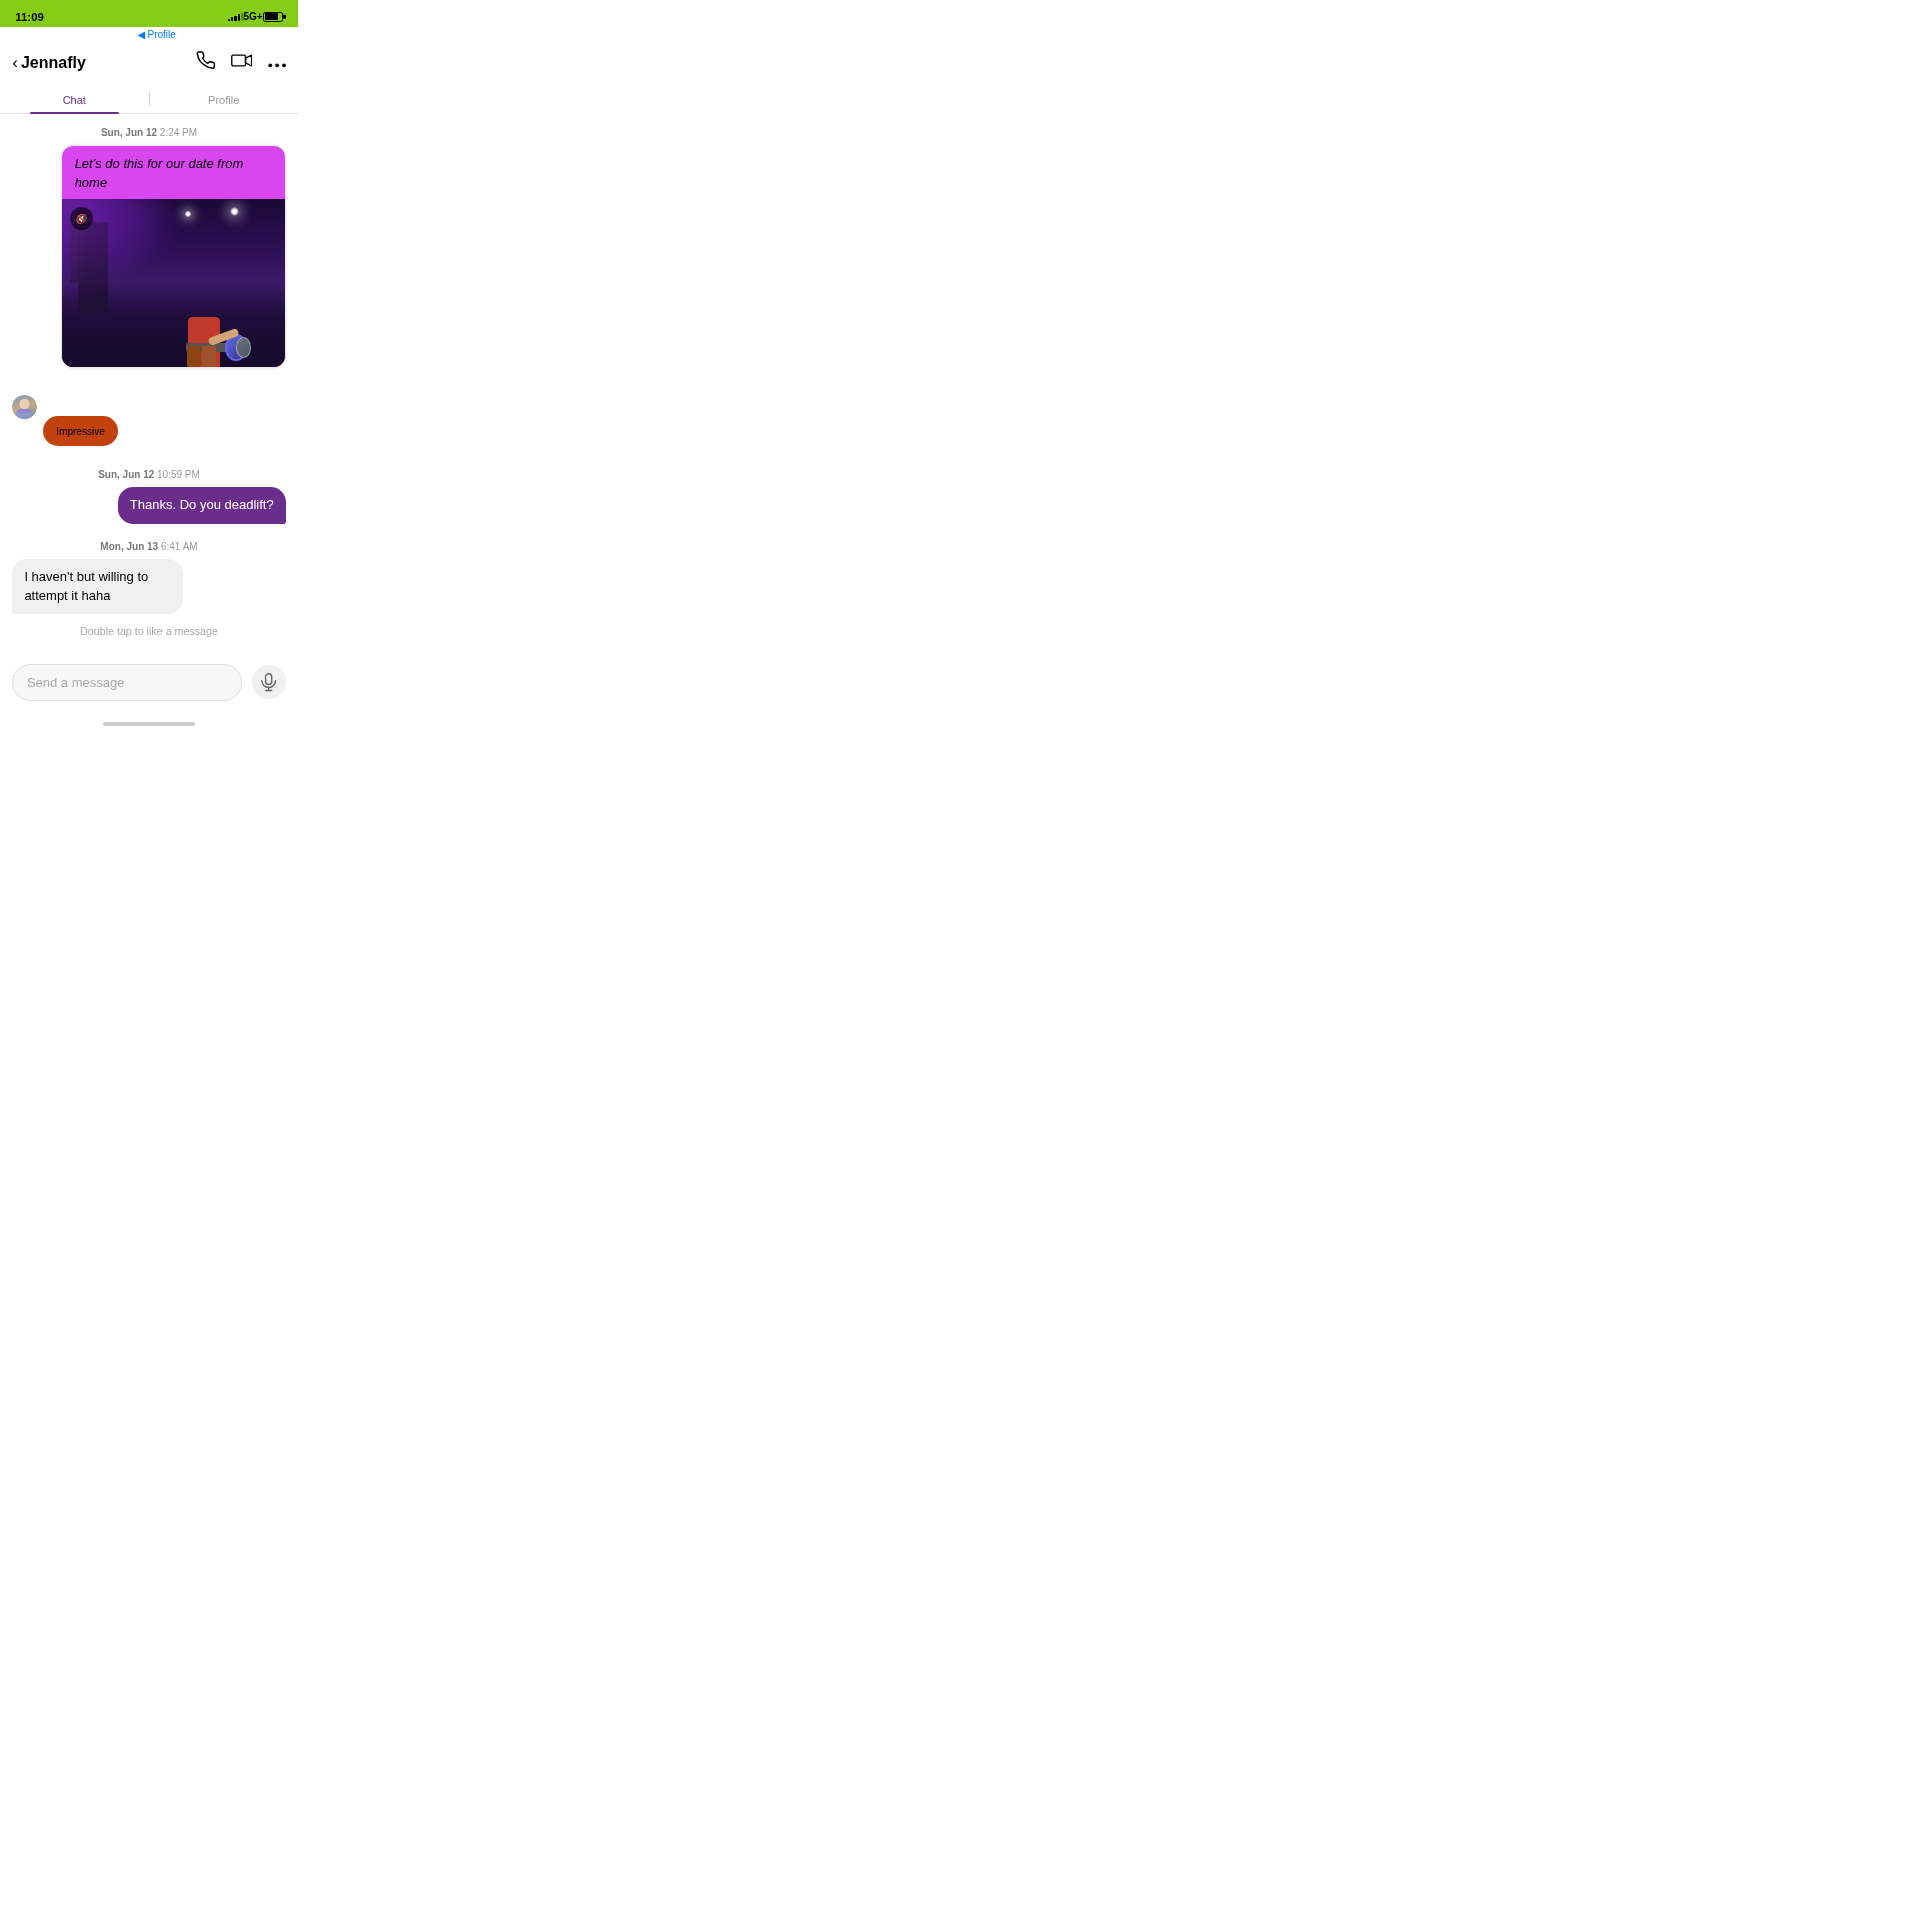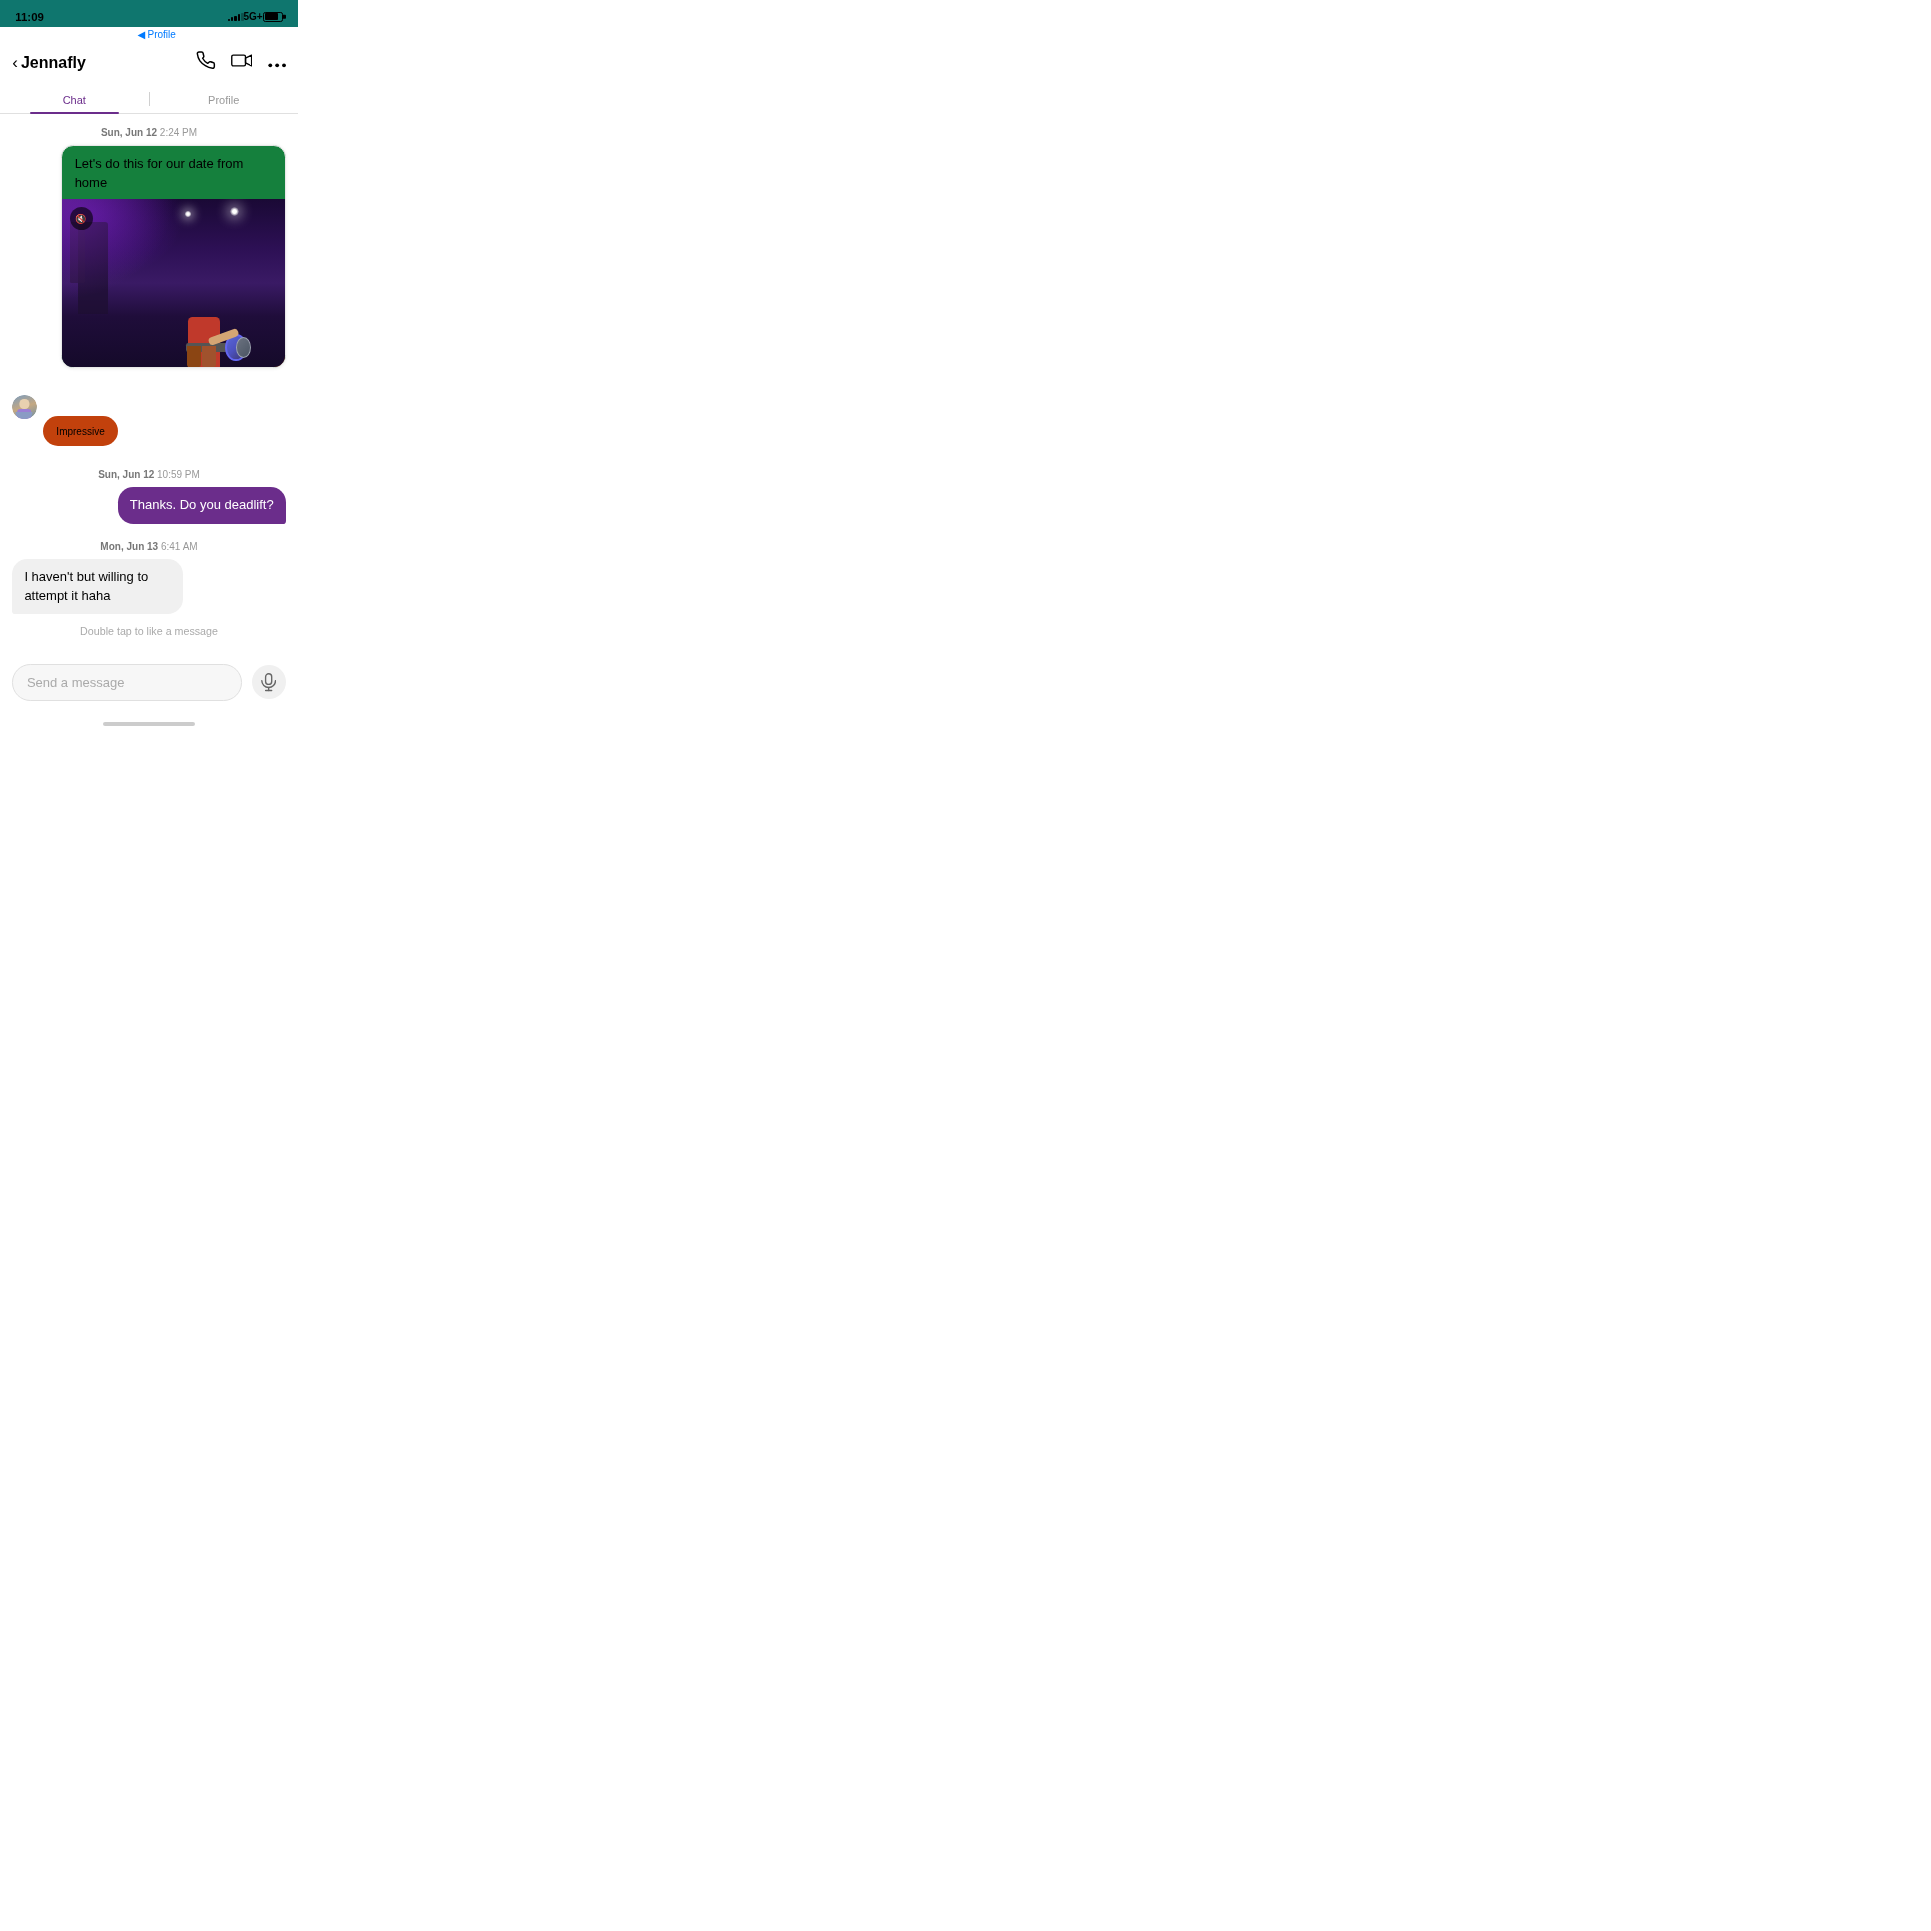--- a/index.html
+++ b/index.html
@@ -13,21 +13,21 @@
       overflow-x: hidden;
       position: relative;
     }
 
     
     .status-bar {
       display: flex;
       justify-content: space-between;
       align-items: center;
       padding: 10.7px 15.3px 4.6px;
-      background: #0f766e;
+      background: #84cc16;
     }
     .status-time {
       font-size: 11.4px;
       font-weight: 600;
       color: #000;
     }
     .status-icons {
       display: flex;
       align-items: center;
       gap: 0;
@@ -215,26 +215,27 @@
       color: #000;
       padding: 9.2px 12.2px;
       border-radius: 15.3px 15.3px 15.3px 3.1px;
       max-width: 72%;
       font-size: 13px;
       line-height: 1.4;
     }
 
     
     .bubble-card {
-      background: #15803d;
+      background: #d946ef;
       border: 0.8px solid #e8e8e8;
       border-radius: 12.2px;
       max-width: 82%;
       overflow: hidden;
       box-shadow: 0 0.8px 3.1px rgba(0,0,0,0.08);
+      font-style: italic;
     }
     .bubble-card-text {
       padding: 9.2px 12.2px 7.6px;
       font-size: 13px;
       color: #000;
       line-height: 1.4;
     }
     .bubble-card-video {
       width: 100%;
       height: 168px;

